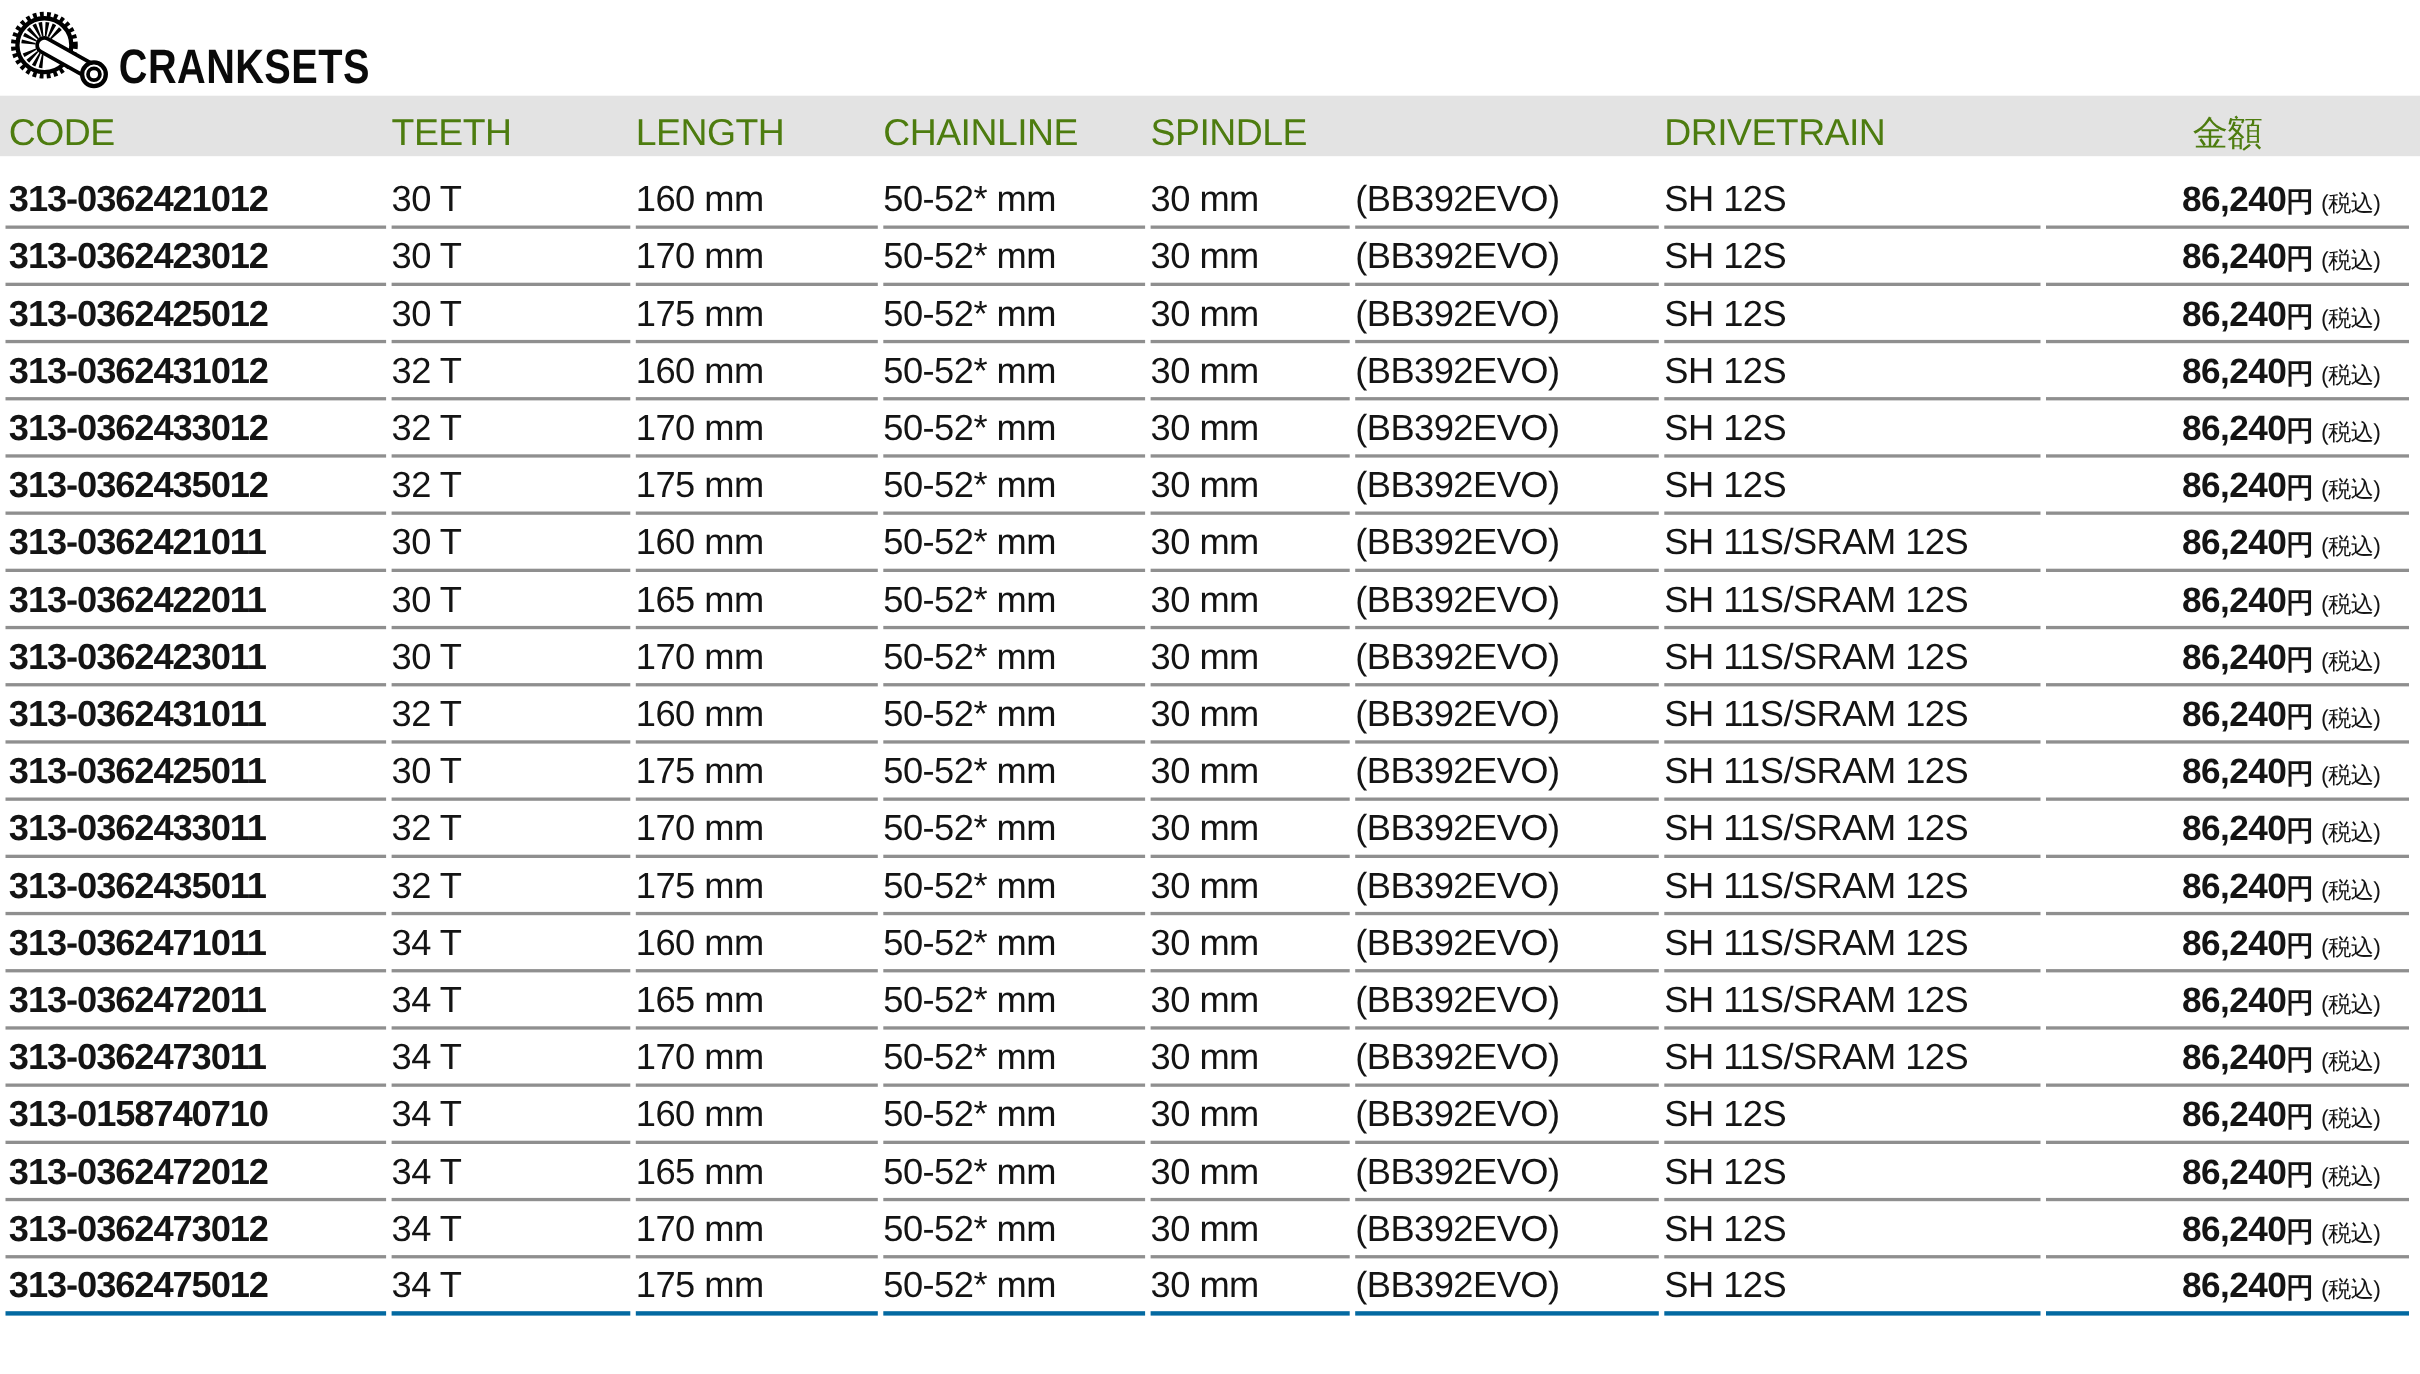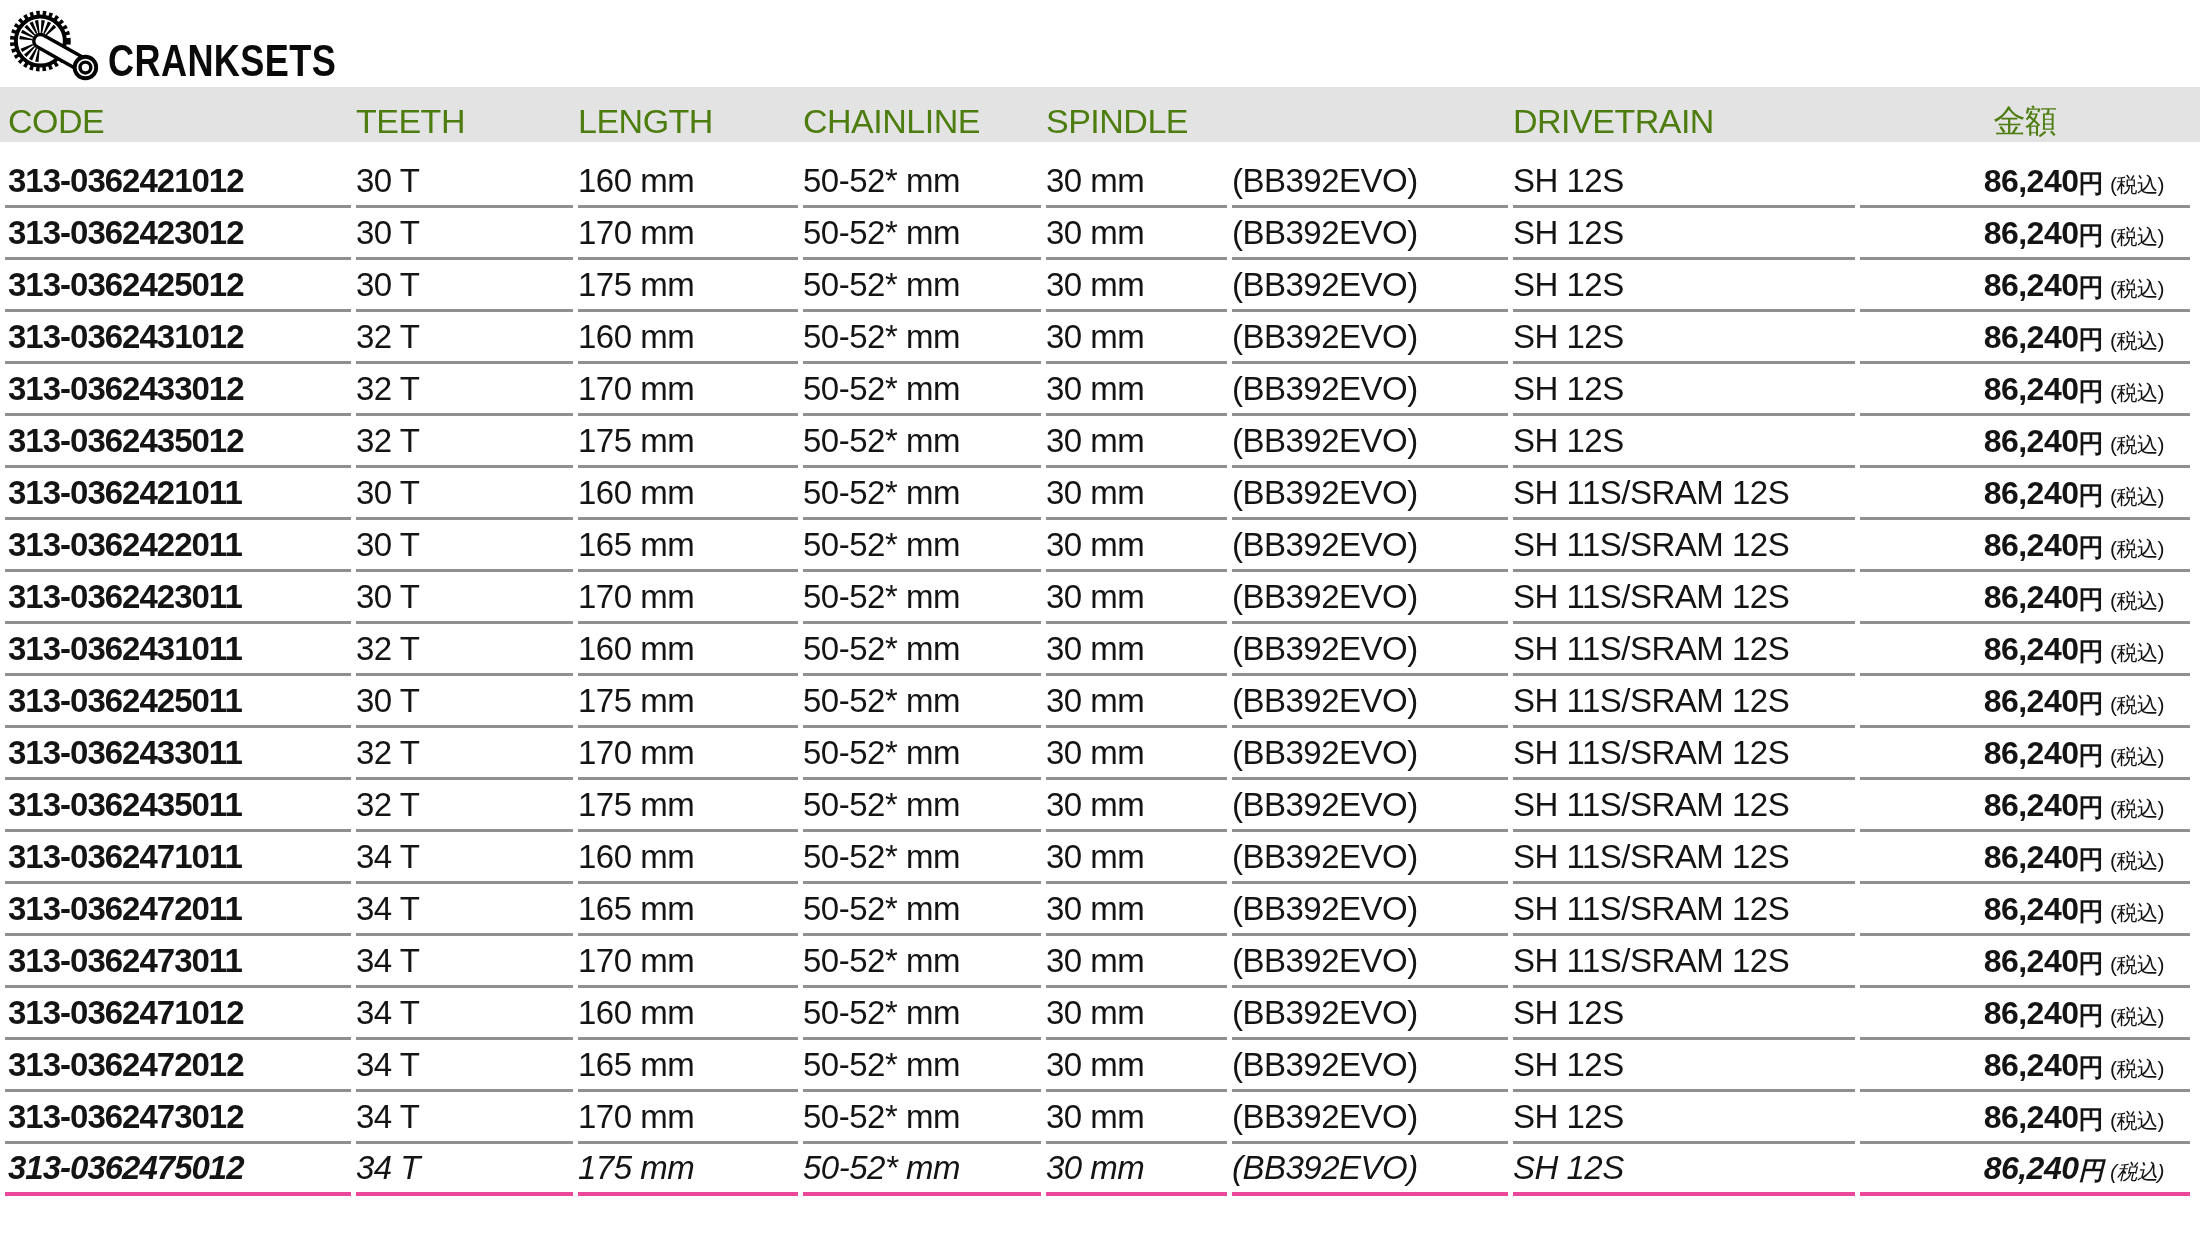--- a/index.html
+++ b/index.html
@@ -32,21 +32,21 @@
     vertical-align:middle; letter-spacing:-0.5px; color:#4d7c0f;
     padding:0; white-space:nowrap; overflow:visible;margin-left:24px;
   }
   thead th.first { padding-left:3px; }
   thead th.price-h { text-align:center; font-size:32px;font-family:Liberation Serif, serif; }
   tbody td {
     height:52px; vertical-align:middle; padding:0;
     border-bottom:3px solid #8f8f8f;
     font-size:33px; letter-spacing:-0.5px; white-space:nowrap; overflow:visible;
   }
-  tbody tr:last-child td { border-bottom:4px solid #ec4899;font-style:italic; }
+  tbody tr:last-child td { border-bottom:4px solid #0369a1; }
   tbody td.code { font-weight:700; letter-spacing:-1px; padding-left:3px; font-size:33px; }
   tbody td.price { text-align:right; padding-right:26px; }
   .amt { font-weight:700; font-size:32px; letter-spacing:-0.5px; }
   .unit { font-weight:700; font-size:25px; }
   .tax { font-weight:400; font-size:21px; margin-left:7px; }
 </style>
 </head>
 <body>
 
 <div class="title-bar">
@@ -248,21 +248,21 @@
     <td class="code">313-0362473011</td>
     <td>34 T</td>
     <td>170 mm</td>
     <td>50-52* mm</td>
     <td>30 mm</td>
     <td>(BB392EVO)</td>
     <td>SH 11S/SRAM 12S</td>
     <td class="price"><span class="amt">86,240</span><span class="unit">円</span><span class="tax">(税込)</span></td>
   </tr>
         <tr>
-    <td class="code">313-0362471012</td>
+    <td class="code">313-0158740710</td>
     <td>34 T</td>
     <td>160 mm</td>
     <td>50-52* mm</td>
     <td>30 mm</td>
     <td>(BB392EVO)</td>
     <td>SH 12S</td>
     <td class="price"><span class="amt">86,240</span><span class="unit">円</span><span class="tax">(税込)</span></td>
   </tr>
         <tr>
     <td class="code">313-0362472012</td>

